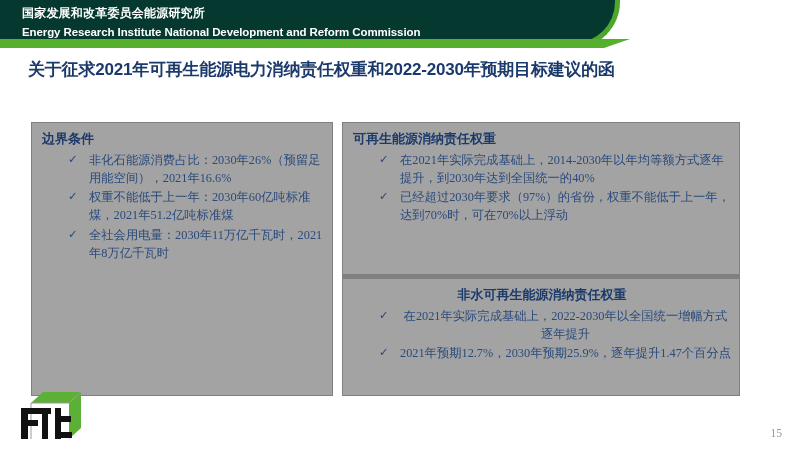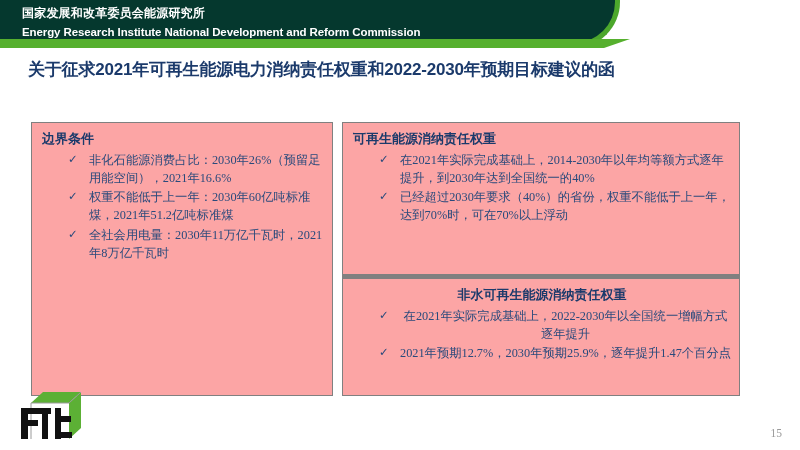--- a/index.html
+++ b/index.html
@@ -78,21 +78,21 @@
     font-size: 17px;
     font-weight: bold;
     line-height: 1.42;
     letter-spacing: -0.2px;
   }
 
   
   .content-box {
     position: absolute;
     border: 1px solid #808080;
-    background: #fca5a5;
+    background: #a3a3a3;
     box-sizing: border-box;
     padding: 8px 8px 4px 10px;
   }
   #box-left   { left: 31px;  top: 122px; width: 302px; height: 274px; }
   #box-rt     { left: 342px; top: 122px; width: 398px; height: 153px; }
   #box-rb     { left: 342px; top: 278px; width: 398px; height: 118px; text-align: center; }
 
   #divider-right {
     position: absolute;
     left: 342px;
@@ -185,21 +185,21 @@
 
 <div class="content-box" id="box-rt">
   <div class="box-heading">可再生能源消纳责任权重</div>
   <ul class="bullets">
     <li>
       <span class="tick">✓</span>
       <span>在2021年实际完成基础上，2014-2030年以年均等额方式逐年提升，到2030年达到全国统一的40%</span>
     </li>
     <li>
       <span class="tick">✓</span>
-      <span>已经超过2030年要求（40%）的省份，权重不能低于上一年，达到70%时，可在70%以上浮动</span>
+      <span>已经超过2030年要求（97%）的省份，权重不能低于上一年，达到70%时，可在70%以上浮动</span>
     </li>
   </ul>
 </div>
 
 <div id="divider-right"></div>
 
 <div class="content-box" id="box-rb">
   <div class="box-heading">非水可再生能源消纳责任权重</div>
   <ul class="bullets">
     <li>

